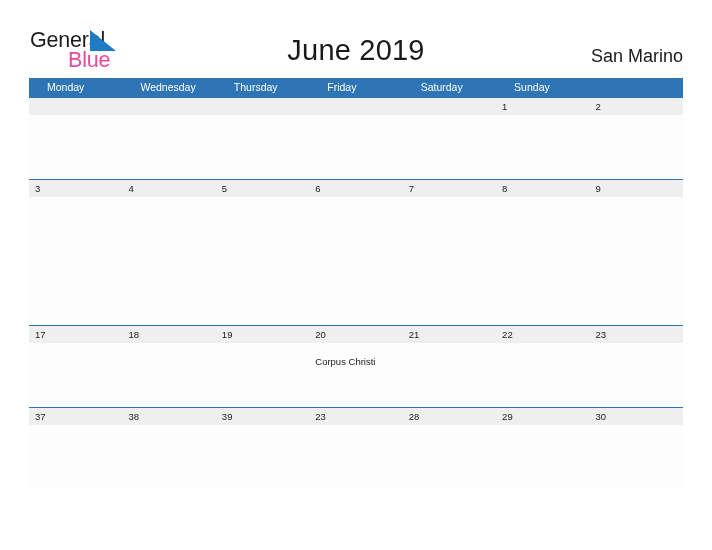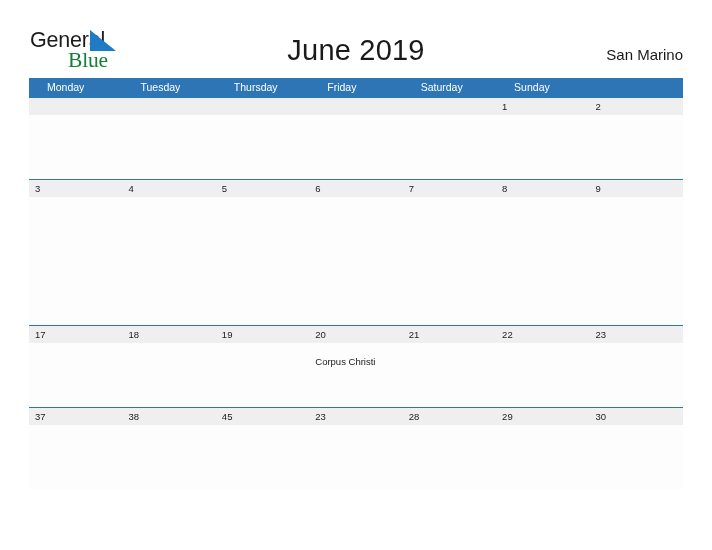--- a/index.html
+++ b/index.html
@@ -46,25 +46,24 @@
     color: #1c1c1c;
     letter-spacing: -0.2px;
     line-height: 23px;
     white-space: nowrap;
   }
   .logo-blue {
     position: absolute;
     left: 38px;
     top: 20px;
     font-size: 21.5px;
-    color: #15803d;
+    color: #ec4899;
     letter-spacing: -0.2px;
     line-height: 23px;
     white-space: nowrap;
-    font-family: Liberation Serif, serif;
   }
   .logo-tri {
     position: absolute;
     left: 60px;
     top: 1px;
     width: 28px;
     height: 24px;
   }
 
   
@@ -78,21 +77,21 @@
     color: #1a1a1a;
     font-weight: normal;
     letter-spacing: 0.2px;
   }
 
   
   .cal-location {
     position: absolute;
     right: 29px;
     top: 46px;
-    font-size: 15px;
+    font-size: 18px;
     color: #1a1a1a;
     white-space: nowrap;
   }
 
   
   .cal {
     position: absolute;
     left: 29px;
     top: 78px;
     width: 654px;
@@ -184,21 +183,21 @@
     <div class="cal-title">June 2019</div>
 
     <div class="cal-location">San Marino</div>
 
   </div>
 
   <div class="cal">
 
     <div class="cal-head">
       <div class="dow">Monday</div>
-      <div class="dow">Tuesday</div>
+      <div class="dow">Wednesday</div>
       <div class="dow">Thursday</div>
       <div class="dow">Friday</div>
       <div class="dow">Saturday</div>
       <div class="dow">Sunday</div>
     </div>
 
     <div class="week">
       <div class="week-nums">
         <div class="daynum"></div>
         <div class="daynum"></div>
@@ -326,21 +325,21 @@
         <div class="daycell">
             <div class="event"></div>
           </div>
       </div>
     </div>
 
     <div class="week last">
       <div class="week-nums">
         <div class="daynum">37</div>
         <div class="daynum">38</div>
-        <div class="daynum">45</div>
+        <div class="daynum">39</div>
         <div class="daynum">23</div>
         <div class="daynum">28</div>
         <div class="daynum">29</div>
         <div class="daynum">30</div>
       </div>
       <div class="week-body">
         <div class="daycell">
             <div class="event"></div>
           </div>
         <div class="daycell">

